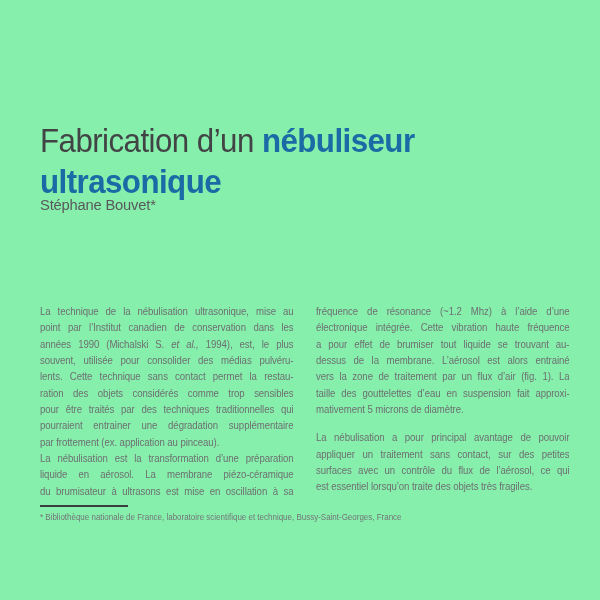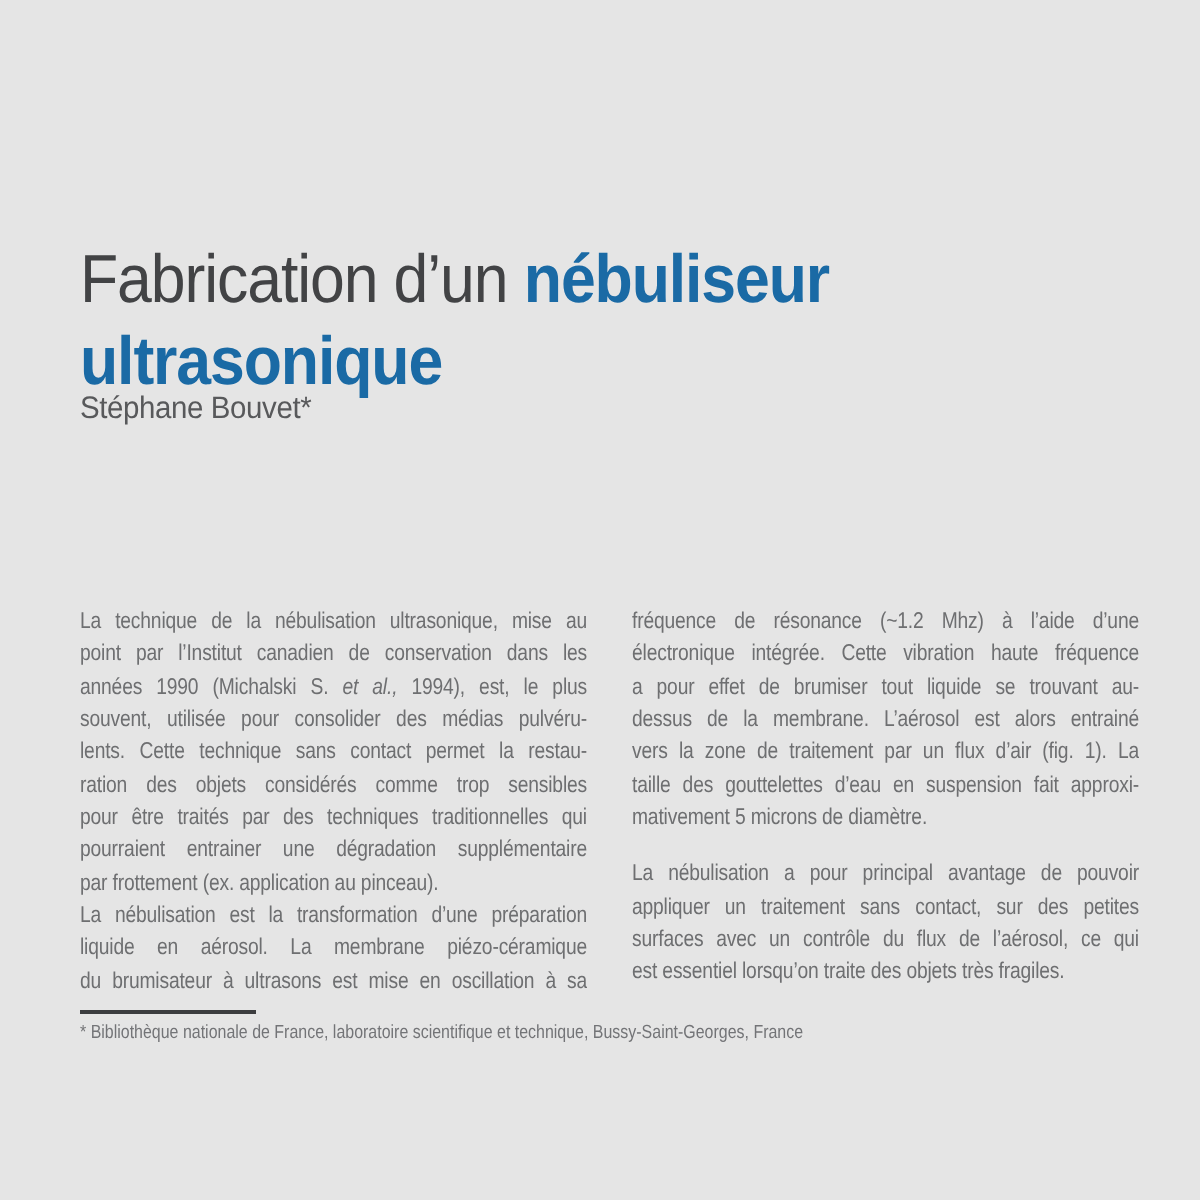--- a/index.html
+++ b/index.html
@@ -4,21 +4,21 @@
 <style>
   html, body {
     margin: 0;
     padding: 0;
     background: #ffffff;
   }
   .page {
     position: relative;
     width: 600px;
     height: 600px;
-    background: #e5e5e5;
+    background: #86efac;
     overflow: hidden;
     font-family: "Liberation Sans", sans-serif;
   }
 
   
   .title {
     position: absolute;
     left: 40px;
     top: 120px;
     width: 560px;

